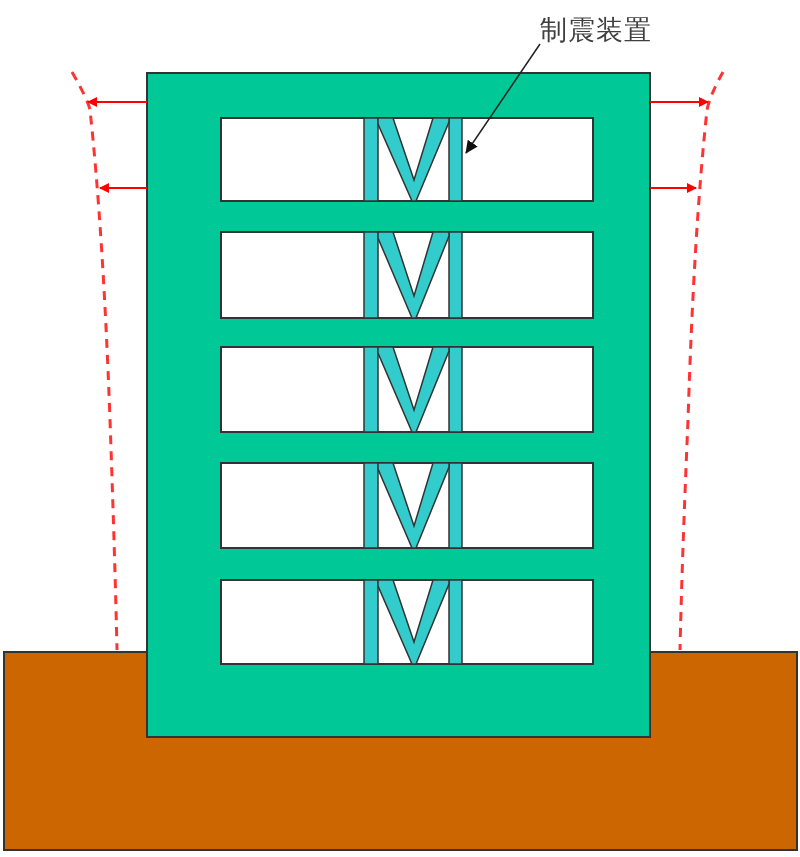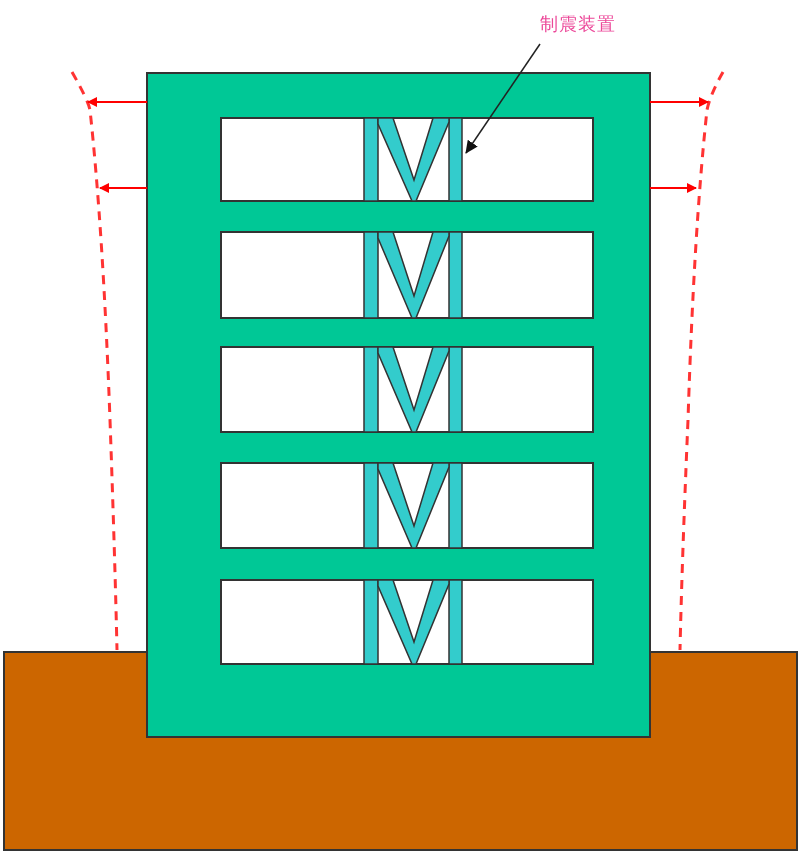--- a/index.html
+++ b/index.html
@@ -1,20 +1,20 @@
 <!DOCTYPE html>
 <html><head>
 <meta charset="utf-8">
 <style>
   html, body { margin: 0; padding: 0; background: #ffffff; }
   body { width: 800px; height: 857px; position: relative; overflow: hidden; }
   svg { position: absolute; left: 0; top: 0; }
   .label {
     position: absolute; left: 540px; top: 12px;
-    font-family: "DejaVu Sans", sans-serif; font-size: 18px; color: #ec4899;
+    font-family: "DejaVu Sans", sans-serif; font-size: 27px; color: #404040;
     letter-spacing: 1px; white-space: nowrap;
   }
 </style>
 </head>
 <body>
 
 <div>
   <svg width="800" height="857" viewBox="0 0 800 857">
     <defs>
       <marker id="redArrow" markerWidth="10" markerHeight="10" refX="9" refY="5" orient="auto" markerUnits="userSpaceOnUse">

